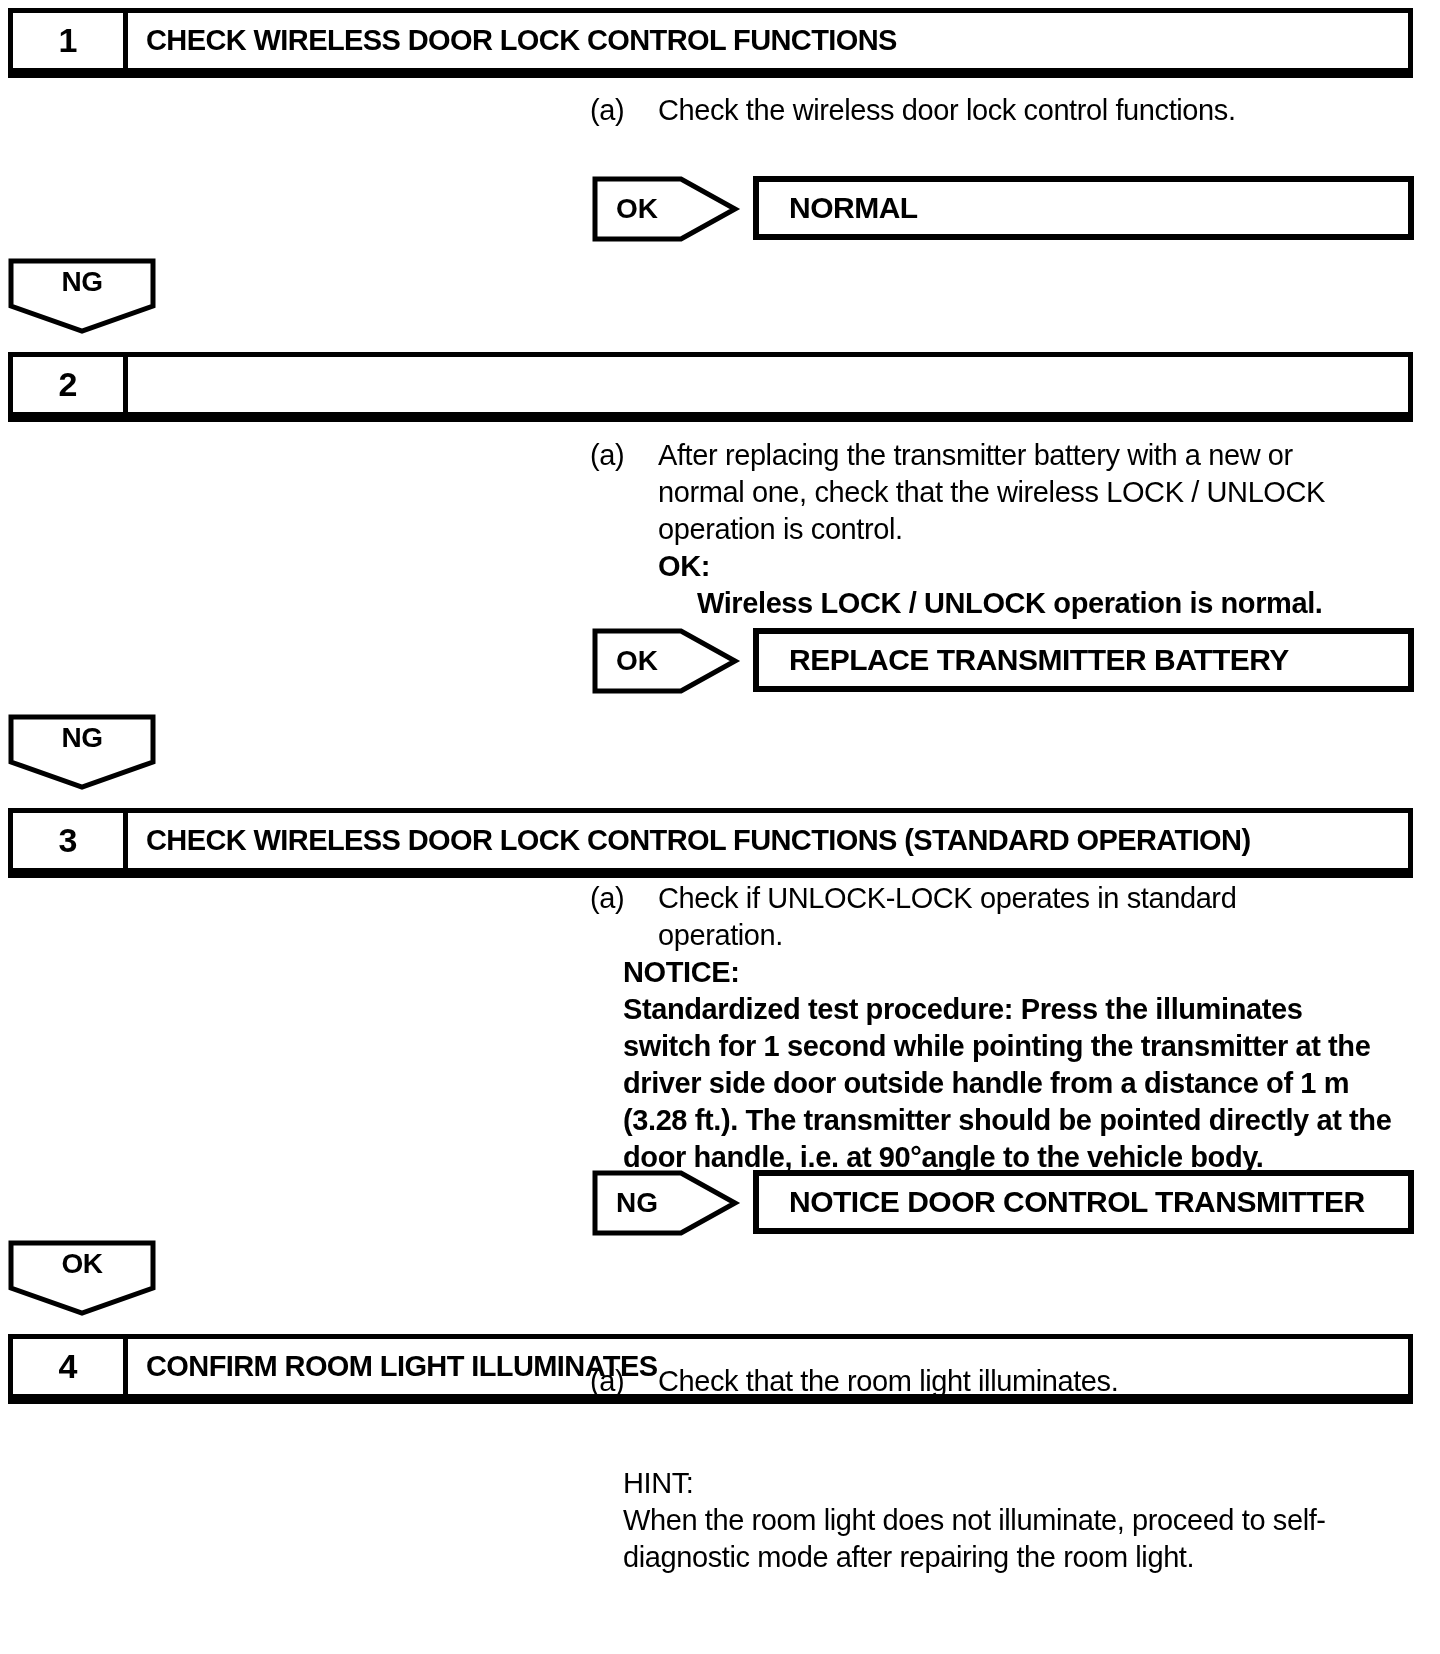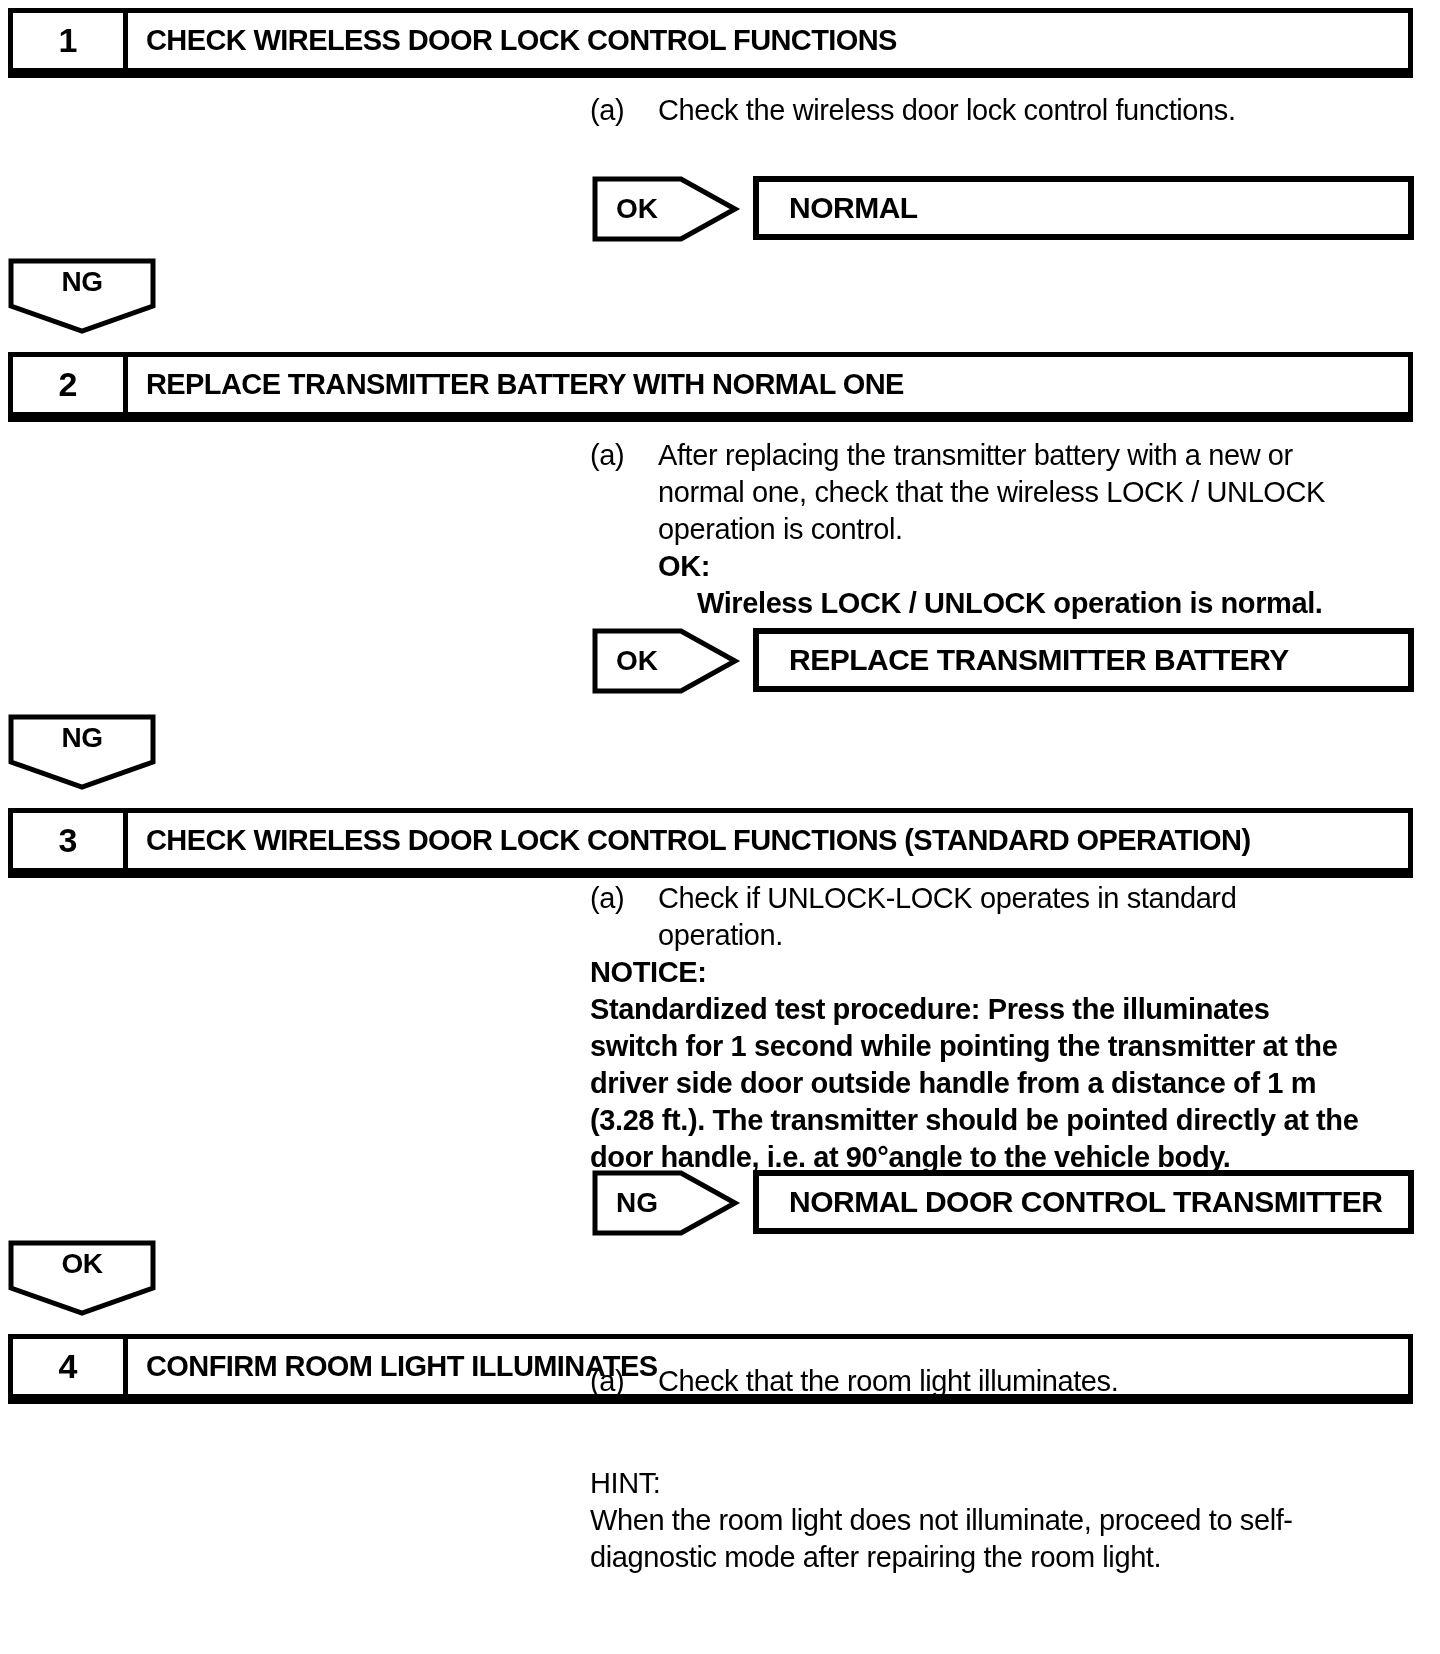--- a/index.html
+++ b/index.html
@@ -25,21 +25,21 @@
     flex:1;display:flex;align-items:center;padding-left:18px;
     font-weight:bold;font-size:29px;letter-spacing:-0.6px;white-space:nowrap;
   }
   
   .line{
     position:absolute;left:590px;height:37px;line-height:37px;
     font-size:29px;letter-spacing:-0.4px;white-space:nowrap;
   }
   .indent-1{left:658px;}
   .indent-2{left:697px;}
-  .flush{left:590px;}
+  .flush{left:623px;}
   .b{font-weight:bold;}
   .a-marker{display:inline-block;width:68px;}
   
   .result-row{position:absolute;left:0;width:1440px;height:66px;}
   .verdict-arrow{position:absolute;left:592px;top:0;width:150px;height:66px;}
   .verdict-arrow svg{position:absolute;left:0;top:0;}
   .verdict-label{
     position:absolute;left:0;top:0;width:90px;height:66px;
     display:flex;align-items:center;justify-content:center;
     font-weight:bold;font-size:28px;
@@ -84,21 +84,20 @@
 
   <div class="connector" style="top:258px">
     <svg width="148" height="76" viewBox="0 0 148 76">
       <polygon points="3,3 145,3 145,48 74,73 3,48" fill="#ffffff" stroke="#000000" stroke-width="5"></polygon>
     </svg>
     <div class="connector-label">NG</div>
   </div>
 
   <div class="step-header" style="top:352px">
     <div class="step-num">2</div>
-    <div class="step-title">REPLACE TRANSMITTER BATTERY WITH NORMAL ONE</div>
   </div>
 
   <div class="line" style="top:437px"><span class="a-marker">(a)</span><span>After replacing the transmitter battery with a new or</span></div>
   <div class="line indent-1" style="top:474px">normal one, check that the wireless LOCK / UNLOCK</div>
   <div class="line indent-1" style="top:511px">operation is control.</div>
   <div class="line indent-1 b" style="top:548px">OK:</div>
   <div class="line indent-2 b" style="top:585px">Wireless LOCK / UNLOCK operation is normal.</div>
 
   <div class="result-row" style="top:628px">
     <div class="verdict-arrow">
@@ -131,21 +130,21 @@
   <div class="line flush b" style="top:1102px">(3.28 ft.). The transmitter should be pointed directly at the</div>
   <div class="line flush b" style="top:1139px">door handle, i.e. at 90°angle to the vehicle body.</div>
 
   <div class="result-row" style="top:1170px">
     <div class="verdict-arrow">
       <svg width="150" height="66" viewBox="0 0 150 66">
         <polygon points="3,3 89,3 143,33 89,63 3,63" fill="#ffffff" stroke="#000000" stroke-width="5"></polygon>
       </svg>
       <div class="verdict-label">NG</div>
     </div>
-    <div class="result-box">NORMAL DOOR CONTROL TRANSMITTER</div>
+    <div class="result-box">NOTICE DOOR CONTROL TRANSMITTER</div>
   </div>
 
   <div class="connector" style="top:1240px">
     <svg width="148" height="76" viewBox="0 0 148 76">
       <polygon points="3,3 145,3 145,48 74,73 3,48" fill="#ffffff" stroke="#000000" stroke-width="5"></polygon>
     </svg>
     <div class="connector-label">OK</div>
   </div>
 
   <div class="step-header" style="top:1334px">

